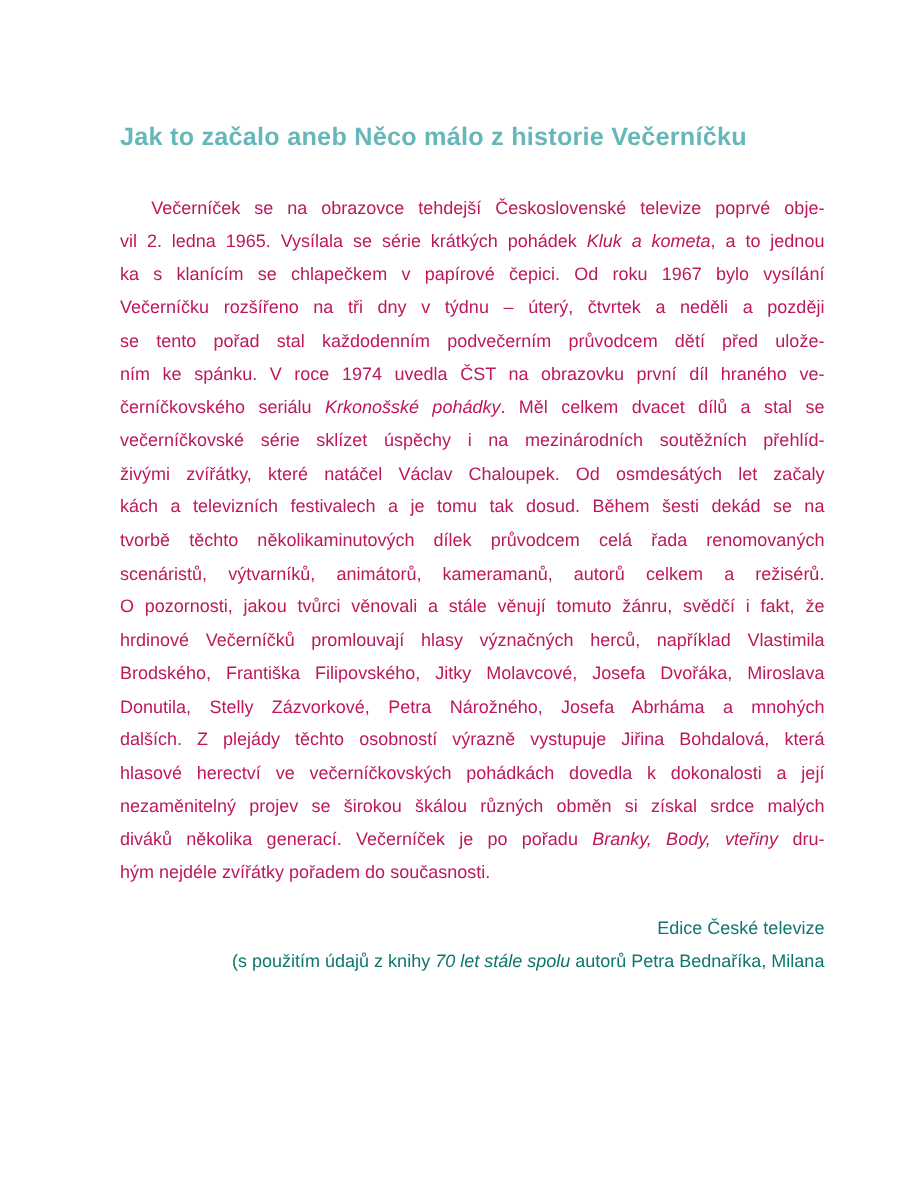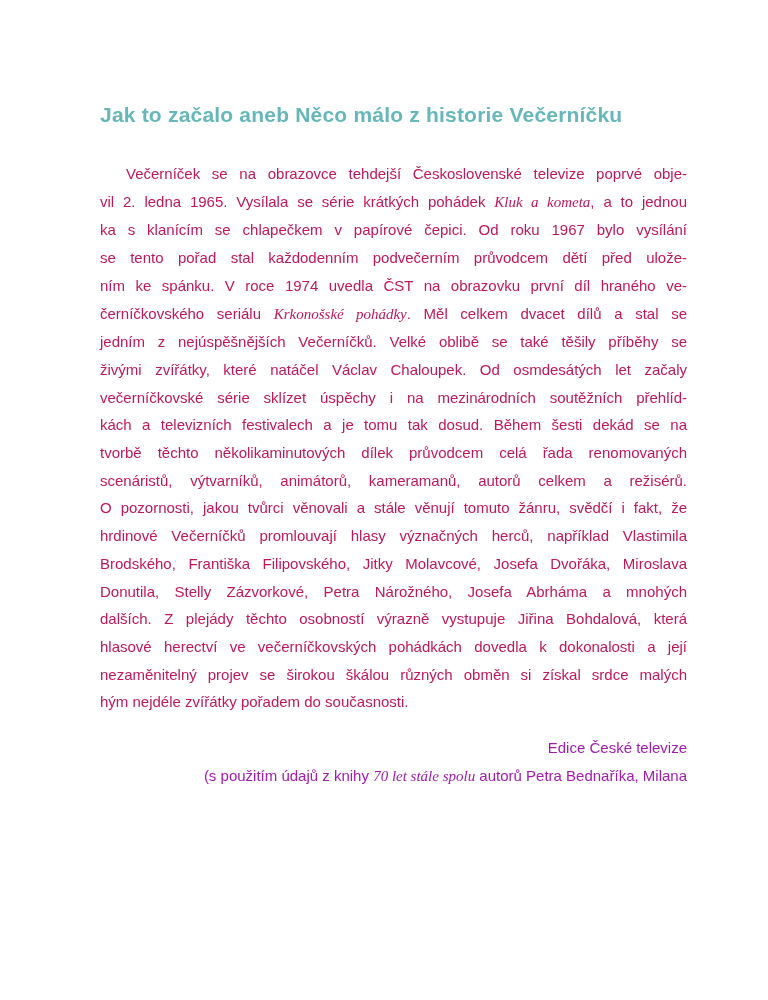--- a/index.html
+++ b/index.html
@@ -34,57 +34,57 @@
     white-space: normal;
   }
   .body-text .line.indent {
     text-indent: 26px;
   }
   .body-text .line.last {
     text-align-last: left;
   }
   .line em {
     font-style: italic;
-    font-family: Liberation Serif, serif;
   }
   .credits {
     margin-top: 18px;
     text-align: right;
   }
   .credits .line {
     font-size: 15px;
     line-height: 28px;
   }
 </style>
 </head>
 <body>
 
 <div class="page" style="background: rgb(255, 255, 255);">
   <h1 class="page-title" style="color: rgb(102, 183, 186);">Jak to začalo aneb Něco málo z historie Večerníčku</h1>
 
   <div class="body-text" style="color: #be185d;">
       <div class="line indent">Večerníček se na obrazovce tehdejší Československé televize poprvé obje-</div>
       <div class="line">vil 2. ledna 1965. Vysílala se série krátkých pohádek <em>Kluk a kometa</em>, a to jednou</div>
       <div class="line">ka s klanícím se chlapečkem v papírové čepici. Od roku 1967 bylo vysílání</div>
+      <div class="line">Večerníčku rozšířeno na tři dny v týdnu – úterý, čtvrtek a neděli a později</div>
       <div class="line">se tento pořad stal každodenním podvečerním průvodcem dětí před ulože-</div>
       <div class="line">ním ke spánku. V roce 1974 uvedla ČST na obrazovku první díl hraného ve-</div>
       <div class="line">černíčkovského seriálu <em>Krkonošské pohádky</em>. Měl celkem dvacet dílů a stal se</div>
-      <div class="line">jedním z nejúspěšnějších Večerníčků. Velké oblibě se také těšily příběhy se</div>
+      <div class="line">večerníčkovské série sklízet úspěchy i na mezinárodních soutěžních přehlíd-</div>
       <div class="line">živými zvířátky, které natáčel Václav Chaloupek. Od osmdesátých let začaly</div>
-      <div class="line">večerníčkovské série sklízet úspěchy i na mezinárodních soutěžních přehlíd-</div>
       <div class="line">kách a televizních festivalech a je tomu tak dosud. Během šesti dekád se na</div>
       <div class="line">tvorbě těchto několikaminutových dílek průvodcem celá řada renomovaných</div>
       <div class="line">scenáristů, výtvarníků, animátorů, kameramanů, autorů celkem a režisérů.</div>
       <div class="line">O pozornosti, jakou tvůrci věnovali a stále věnují tomuto žánru, svědčí i fakt, že</div>
       <div class="line">hrdinové Večerníčků promlouvají hlasy význačných herců, například Vlastimila</div>
       <div class="line">Brodského, Františka Filipovského, Jitky Molavcové, Josefa Dvořáka, Miroslava</div>
       <div class="line">Donutila, Stelly Zázvorkové, Petra Nárožného, Josefa Abrháma a mnohých</div>
       <div class="line">dalších. Z plejády těchto osobností výrazně vystupuje Jiřina Bohdalová, která</div>
       <div class="line">hlasové herectví ve večerníčkovských pohádkách dovedla k dokonalosti a její</div>
       <div class="line">nezaměnitelný projev se širokou škálou různých obměn si získal srdce malých</div>
+      <div class="line">diváků několika generací. Večerníček je po pořadu <em>Branky, Body, vteřiny</em> dru-</div>
       <div class="line last">hým nejdéle zvířátky pořadem do současnosti.</div>
     </div>
 
-  <div class="credits" style="color: #a21caf; text-align: right;">
+  <div class="credits" style="color: #0f766e; text-align: right;">
       <div class="line">Edice České televize</div>
       <div class="line">(s použitím údajů z knihy <em>70 let stále spolu</em> autorů Petra Bednaříka, Milana</div>
     </div>
 </div>
 
 </body></html>

